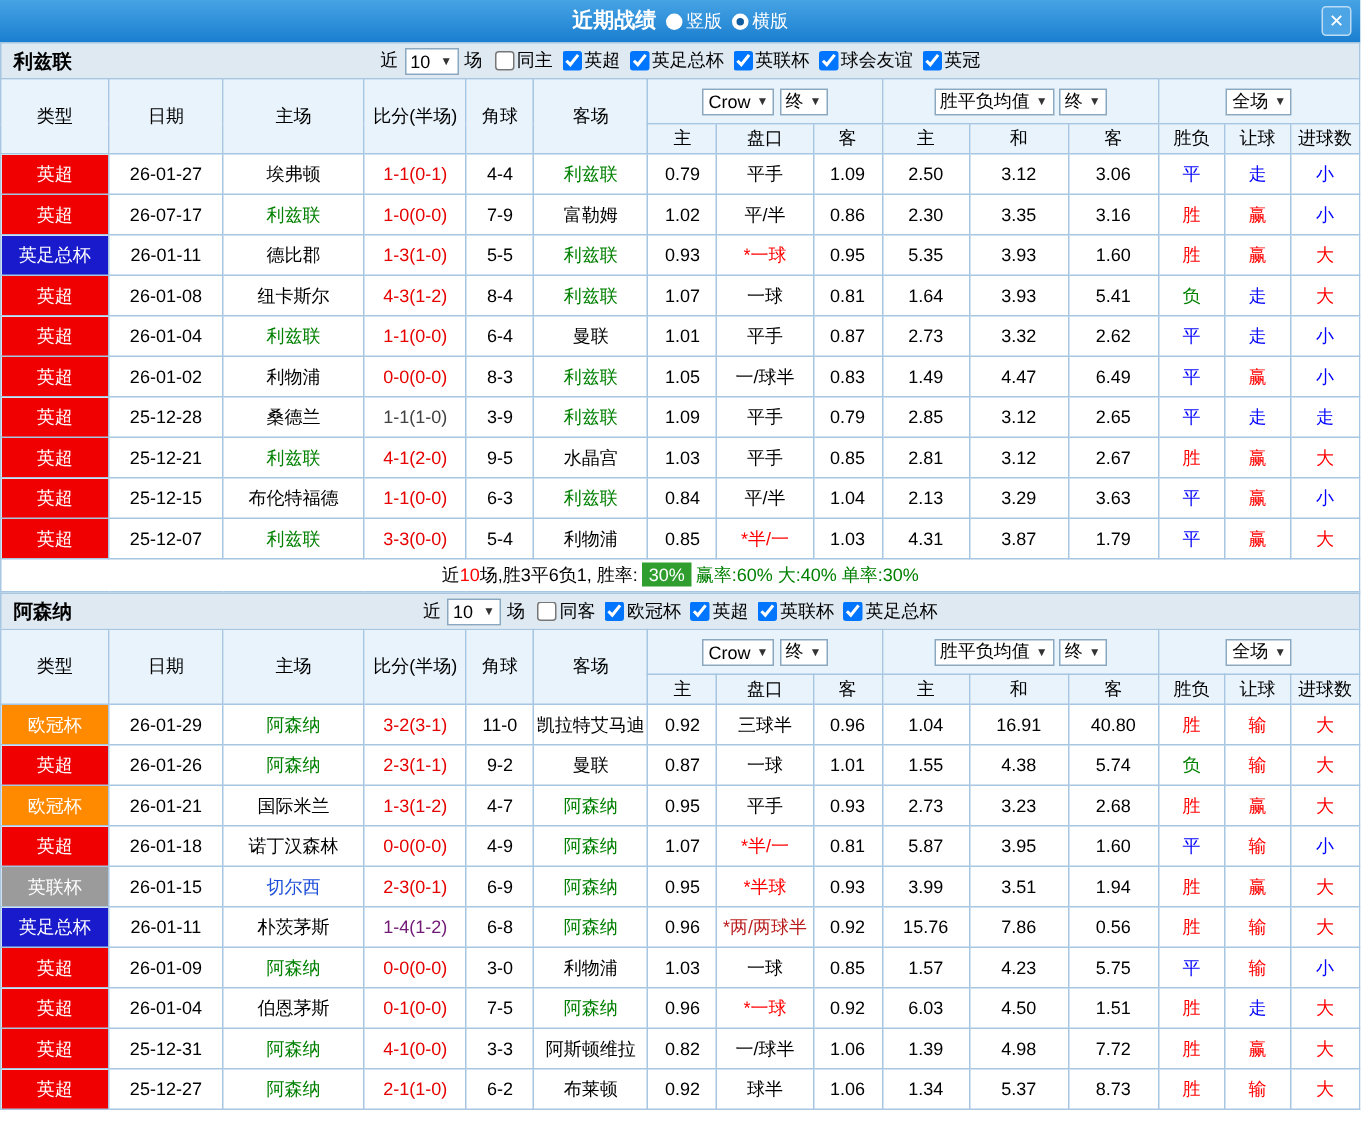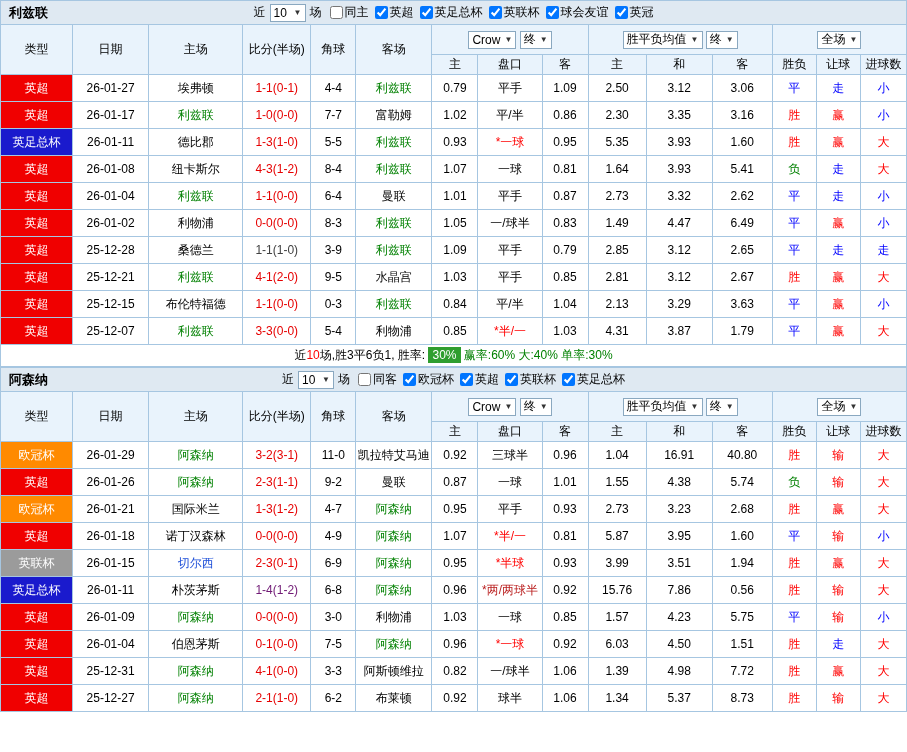--- a/index.html
+++ b/index.html
@@ -42,20 +42,34 @@
   .grid tbody td { height:27px; background:#fff; font-size:12px; color:#000; padding:0 1px; }
   td.handicap { font-size:11px; }
   tr.summary-row td { height:22px; font-size:12px; }
   .sum-badge { display:inline-block; padding:1px 4px; }
 </style>
 </head>
 <body>
 
 <div class="window">
 
+  <div class="titlebar">
+    <div class="titlebar-center">
+      <span class="title">近期战绩</span>
+      <label class="tb-radio">
+        <span class="radio-circle"></span>
+        <span>竖版</span>
+      </label>
+      <label class="tb-radio">
+        <span class="radio-circle checked"></span>
+        <span>横版</span>
+      </label>
+    </div>
+    <div class="close-btn">✕</div>
+  </div>
 
   <div class="section">
     <div class="section-header">
       <span class="team-name">利兹联</span>
       <div class="filters">
         <span>近</span>
         <span class="sel count">
             <span>10</span>
             <span class="arr">▼</span>
           </span>
@@ -166,24 +180,24 @@
             <td>1.09</td>
             <td>2.50</td>
             <td>3.12</td>
             <td>3.06</td>
             <td style="color: rgb(0, 0, 255);">平</td>
             <td style="color: rgb(0, 0, 255);">走</td>
             <td style="color: rgb(0, 0, 255);">小</td>
           </tr>
           <tr>
             <td style="background: rgb(240, 0, 0); color: rgb(255, 255, 255);">英超</td>
-            <td>26-01-17</td>
+            <td>26-07-17</td>
             <td style="color: rgb(0, 128, 0);">利兹联</td>
             <td style="color: rgb(230, 0, 0);">1-0(0-0)</td>
-            <td>7-7</td>
+            <td>7-9</td>
             <td style="color: rgb(0, 0, 0);">富勒姆</td>
             <td>1.02</td>
             <td class="handicap" style="color: rgb(0, 0, 0);">平/半</td>
             <td>0.86</td>
             <td>2.30</td>
             <td>3.35</td>
             <td>3.16</td>
             <td style="color: rgb(255, 0, 0);">胜</td>
             <td style="color: rgb(255, 0, 0);">赢</td>
             <td style="color: rgb(0, 0, 255);">小</td>
@@ -288,21 +302,21 @@
             <td>2.67</td>
             <td style="color: rgb(255, 0, 0);">胜</td>
             <td style="color: rgb(255, 0, 0);">赢</td>
             <td style="color: rgb(255, 0, 0);">大</td>
           </tr>
           <tr>
             <td style="background: rgb(240, 0, 0); color: rgb(255, 255, 255);">英超</td>
             <td>25-12-15</td>
             <td style="color: rgb(0, 0, 0);">布伦特福德</td>
             <td style="color: rgb(230, 0, 0);">1-1(0-0)</td>
-            <td>0-3</td>
+            <td>6-3</td>
             <td style="color: rgb(0, 128, 0);">利兹联</td>
             <td>0.84</td>
             <td class="handicap" style="color: rgb(0, 0, 0);">平/半</td>
             <td>1.04</td>
             <td>2.13</td>
             <td>3.29</td>
             <td>3.63</td>
             <td style="color: rgb(0, 0, 255);">平</td>
             <td style="color: rgb(255, 0, 0);">赢</td>
             <td style="color: rgb(0, 0, 255);">小</td>

